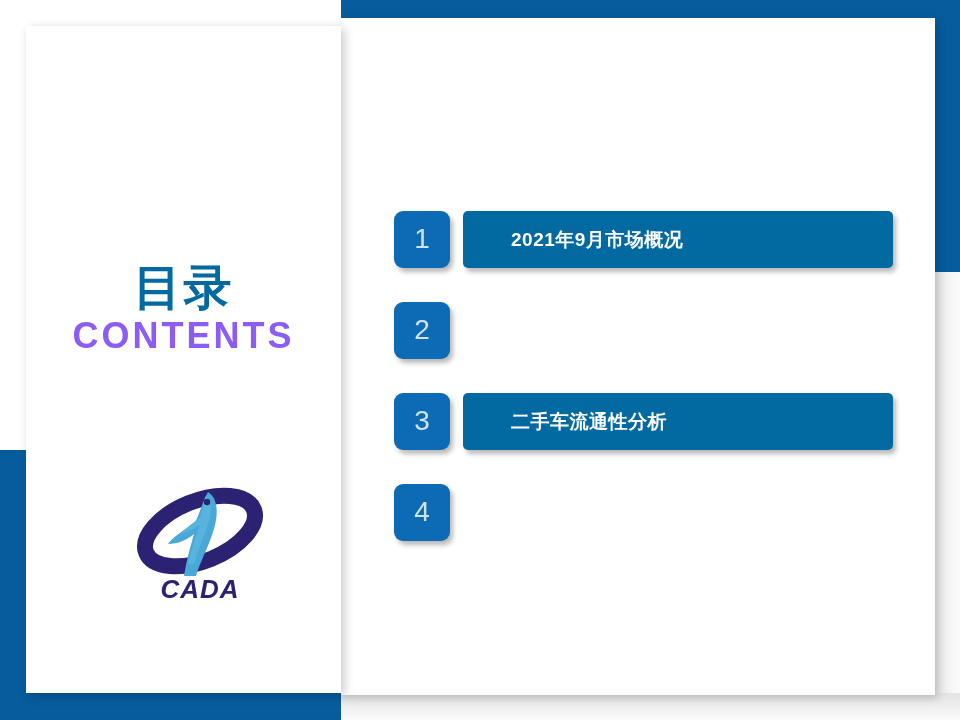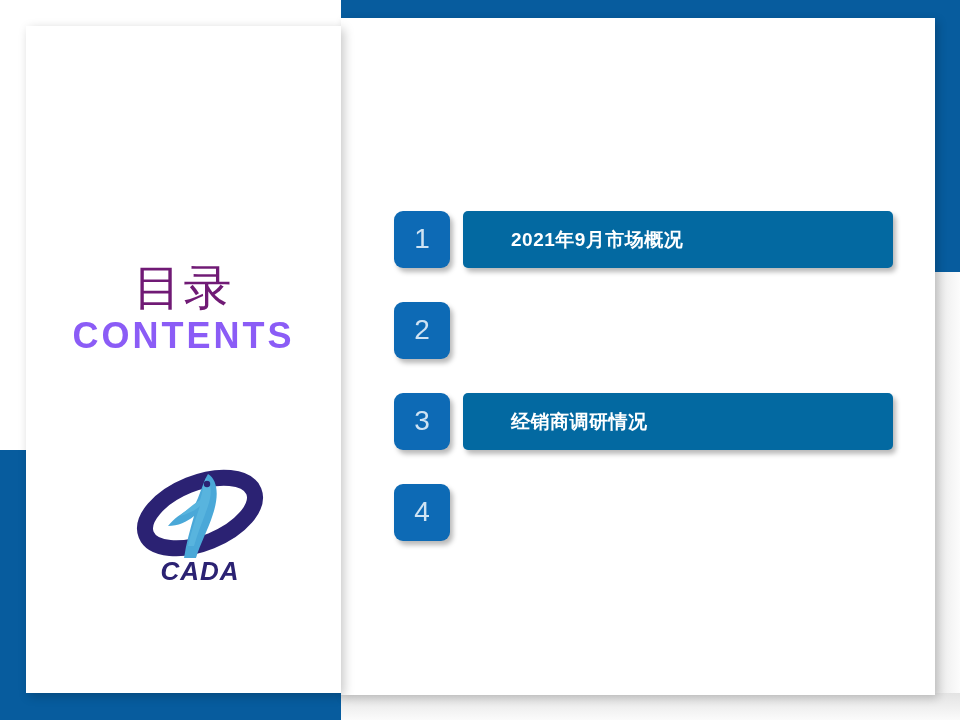--- a/index.html
+++ b/index.html
@@ -99,37 +99,37 @@
     left: 26px;
     top: 264px;
     width: 315px;
     text-align: center;
     line-height: 1;
     user-select: none;
   }
   .toc-heading .cn {
     display: block;
     font-size: 48px;
-    font-weight: normal;
-    color: #701a75;
+    font-weight: bold;
+    color: #0369a1;
     letter-spacing: 2px;
   }
   .toc-heading .en {
     display: block;
     margin-top: 6px;
     font-size: 36px;
     font-weight: bold;
     color: #8b5cf6;
     letter-spacing: 3px;
   }
 
   .logo {
     position: absolute;
     left: 130px;
-    top: 458px;
+    top: 476px;
     width: 140px;
     height: 130px;
     text-decoration: underline;
   }
   .logo svg { display: block; width: 140px; height: 130px; }
 
   
   .toc-list {
     position: absolute;
     left: 394px;
@@ -237,21 +237,21 @@
       </div>
     </div>
 
     <div class="toc-row">
       <div class="toc-badge">2</div>
     </div>
 
     <div class="toc-row">
       <div class="toc-badge">3</div>
       <div class="toc-bar">
-        <span class="toc-bar-label">经销商调研情况</span>
+        <span class="toc-bar-label">二手车流通性分析</span>
       </div>
     </div>
 
     <div class="toc-row">
       <div class="toc-badge">4</div>
     </div>
 
   </div>
 
 </div>

